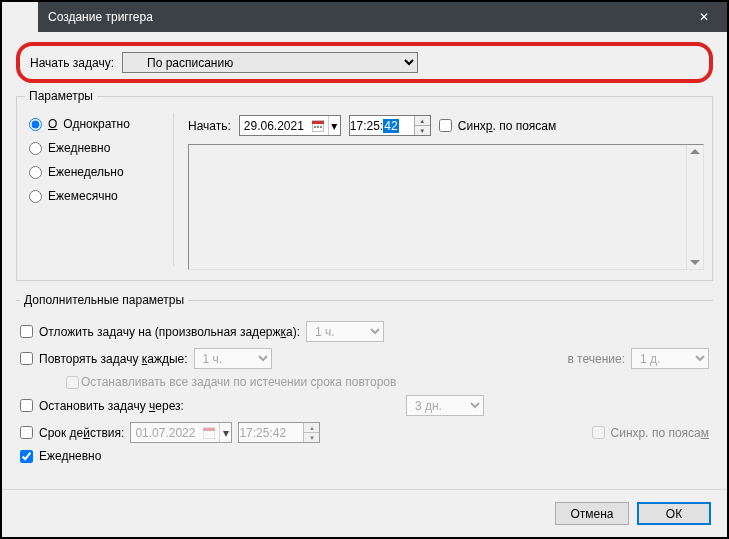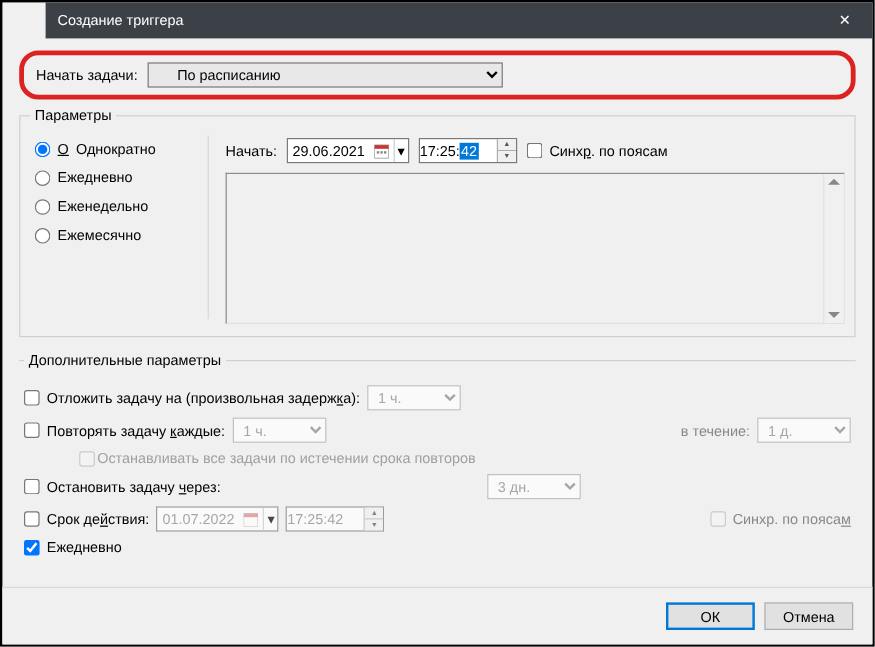--- a/index.html
+++ b/index.html
@@ -59,21 +59,21 @@
 <body>
 
 <div class="window">
   <div class="titlebar">
     <span class="title">Создание триггера</span>
     <div class="close">✕</div>
   </div>
 
   <div class="content">
     <div class="highlight-row">
-      <label><span>Начать задачи:</span></label>
+      <label><span>Начать задачу:</span></label>
       <select class="begin-select">
         <option>По расписанию</option>
       </select>
     </div>
 
     <fieldset class="params">
       <legend>Параметры</legend>
       <div class="params-inner">
         <div class="radio-col">
           <label class="radio-row">
@@ -196,16 +196,16 @@
       <div class="adv-row">
         <label class="lbl">
             <input type="checkbox" checked="" style="">
             <span>Ежедневно</span>
           </label>
       </div>
     </fieldset>
   </div>
 
   <div class="footer">
+    <div class="btn">Отмена</div>
     <div class="btn primary">ОК</div>
-    <div class="btn">Отмена</div>
   </div>
 </div>
 
 </body></html>

